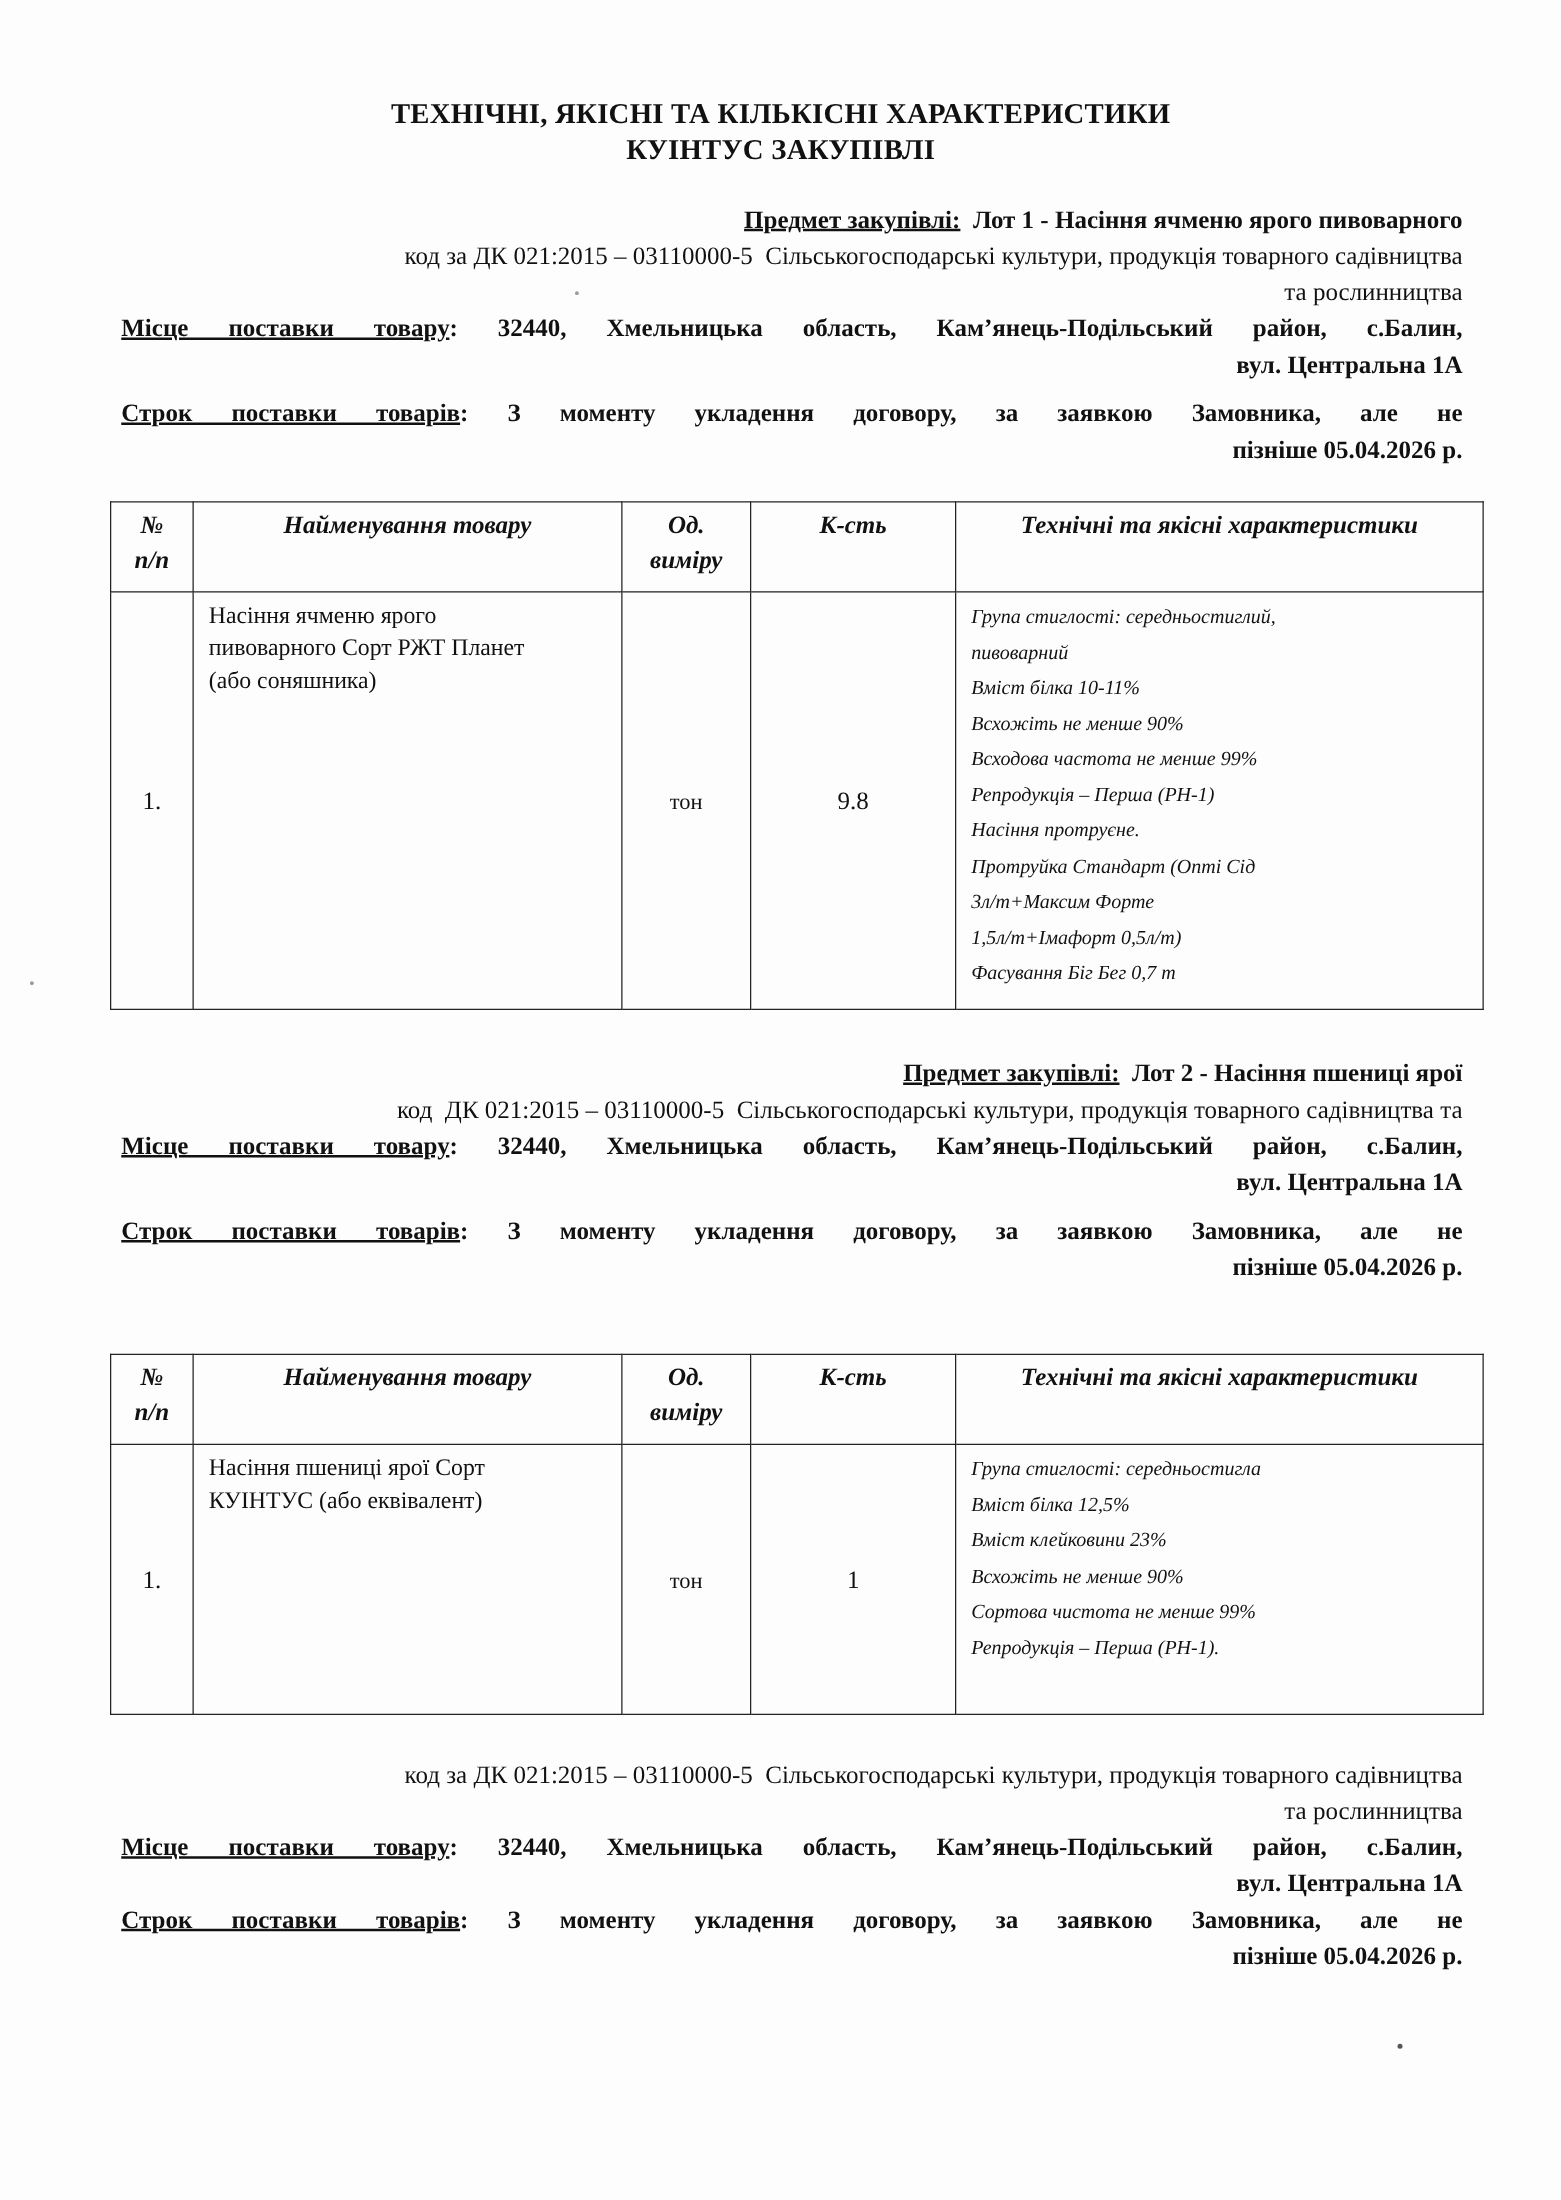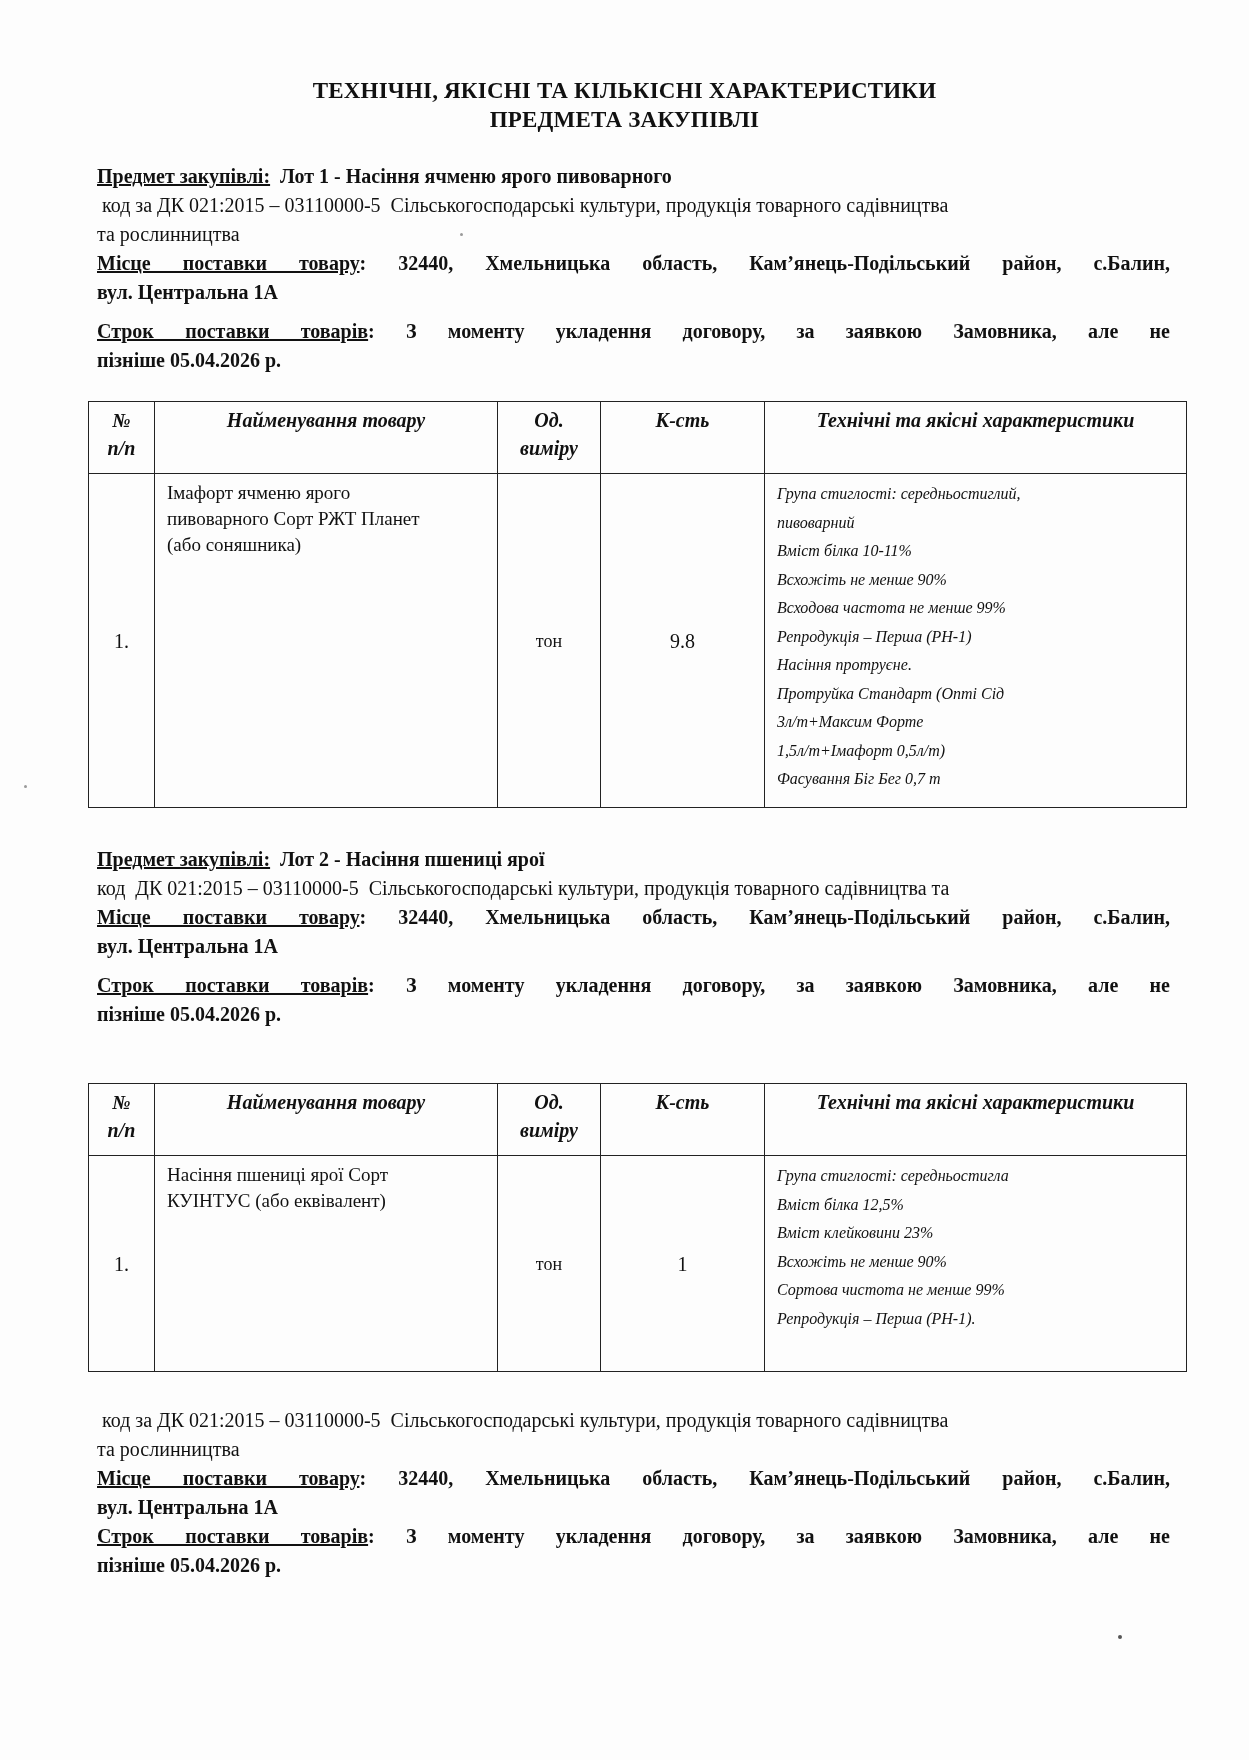--- a/index.html
+++ b/index.html
@@ -32,21 +32,21 @@
       line-height: 29px;
       letter-spacing: 0.2px;
     }
     .section {
       position: absolute;
       left: 97px;
       width: 1073px;
       font-size: 20px;
       line-height: 29px;
     }
-    .line { display: block; white-space: nowrap; }
+    .line { display: block; white-space: nowrap; text-align: right; }
     .justify-line {
       display: block;
       text-align: justify;
       text-align-last: justify;
     }
     .lbl {
       text-decoration: underline;
       font-weight: bold;
     }
     .b { font-weight: bold; }
@@ -88,21 +88,21 @@
       background: #9a9a9a;
     }
   </style>
 </head>
 <body>
 
 <div class="page">
 
   <div class="title">
     <div>ТЕХНІЧНІ, ЯКІСНІ ТА КІЛЬКІСНІ ХАРАКТЕРИСТИКИ</div>
-    <div>ПРЕДМЕТА ЗАКУПІВЛІ</div>
+    <div>КУІНТУС ЗАКУПІВЛІ</div>
   </div>
 
   <div class="section" style="top:162px;">
     <span class="line">
       <span class="lbl">Предмет закупівлі:</span>&nbsp;&nbsp;<span class="b">Лот 1 - Насіння ячменю ярого пивоварного</span>
     </span>
     <span class="line" style="white-space:pre;"> код за ДК 021:2015 – 03110000-5  Сільськогосподарські культури, продукція товарного садівництва</span>
     <span class="line">та рослинництва</span>
     <span class="justify-line b">
       <span class="lbl">Місце поставки товару</span><span>: 32440, Хмельницька область, Кам’янець-Подільський район, с.Балин,</span>
@@ -133,21 +133,21 @@
       <th>
             <div>Од.</div>
             <div>виміру</div>
           </th>
       <th>К-сть</th>
       <th>Технічні та якісні характеристики</th>
     </tr>
     <tr style="height:334px;">
       <td class="c">1.</td>
       <td class="name">
-        <span class="char-line">Імафорт ячменю ярого</span>
+        <span class="char-line">Насіння ячменю ярого</span>
         <span class="char-line">пивоварного Сорт РЖТ Планет</span>
         <span class="char-line">(або соняшника)</span>
       </td>
       <td class="c" style="font-size:18px;">тон</td>
       <td class="c">9.8</td>
       <td class="chars">
         <span class="char-line">Група стиглості: середньостиглий,</span>
         <span class="char-line">пивоварний</span>
         <span class="char-line">Вміст білка 10-11%</span>
         <span class="char-line">Всхожіть не менше 90%</span>

